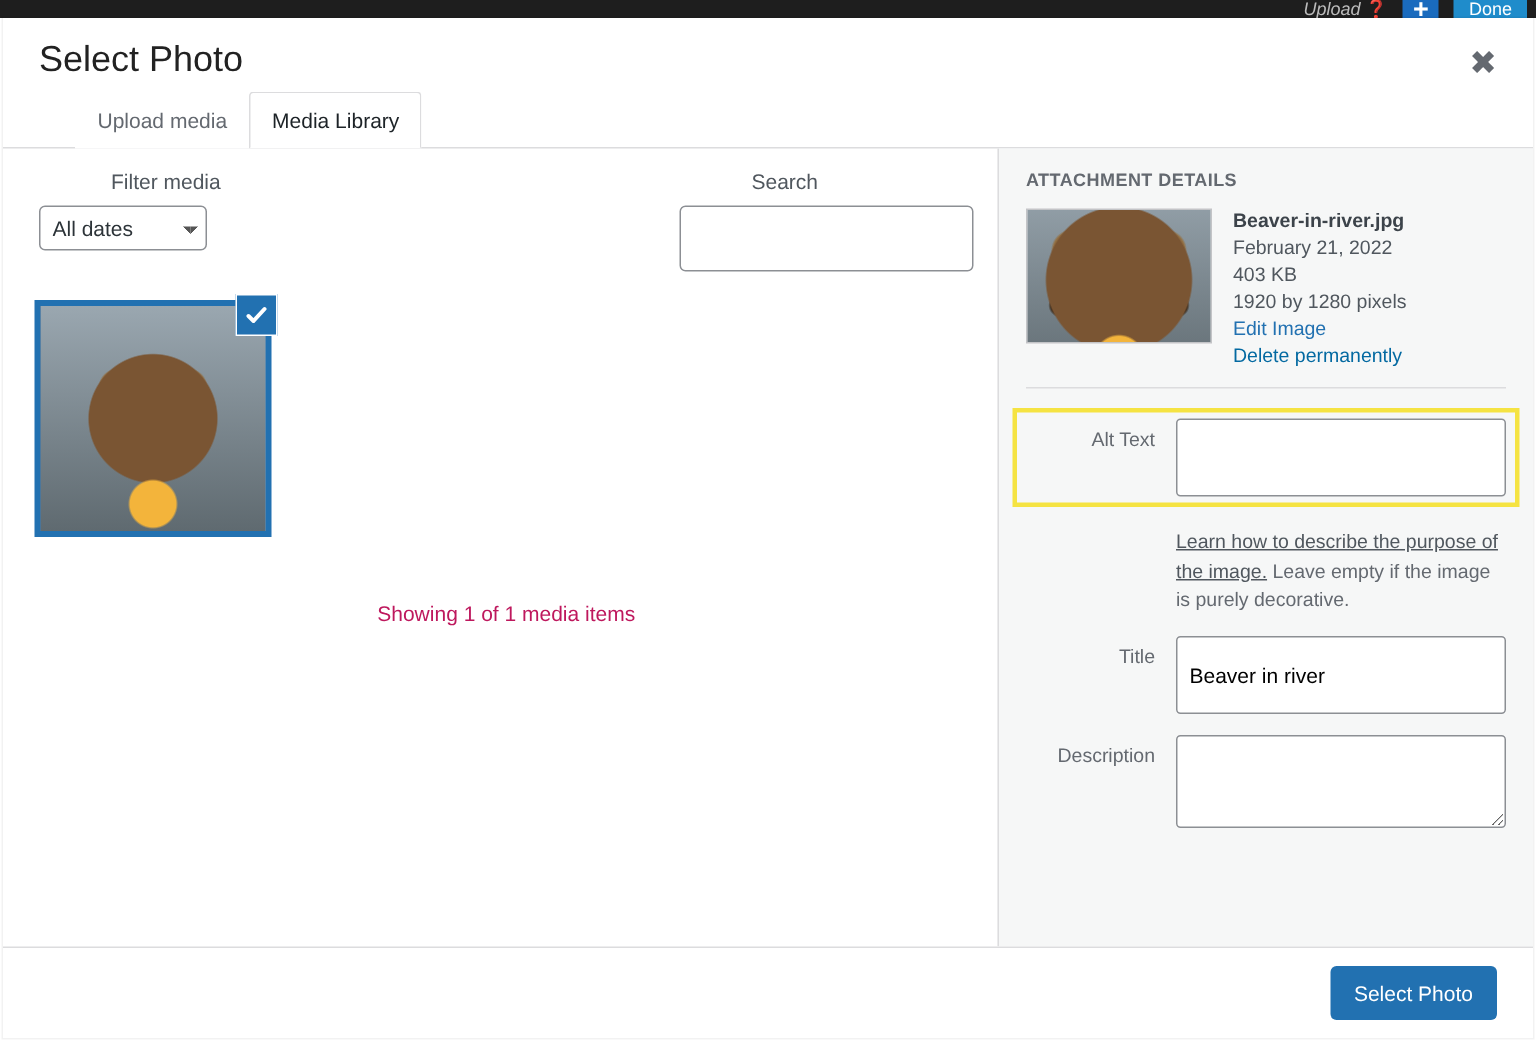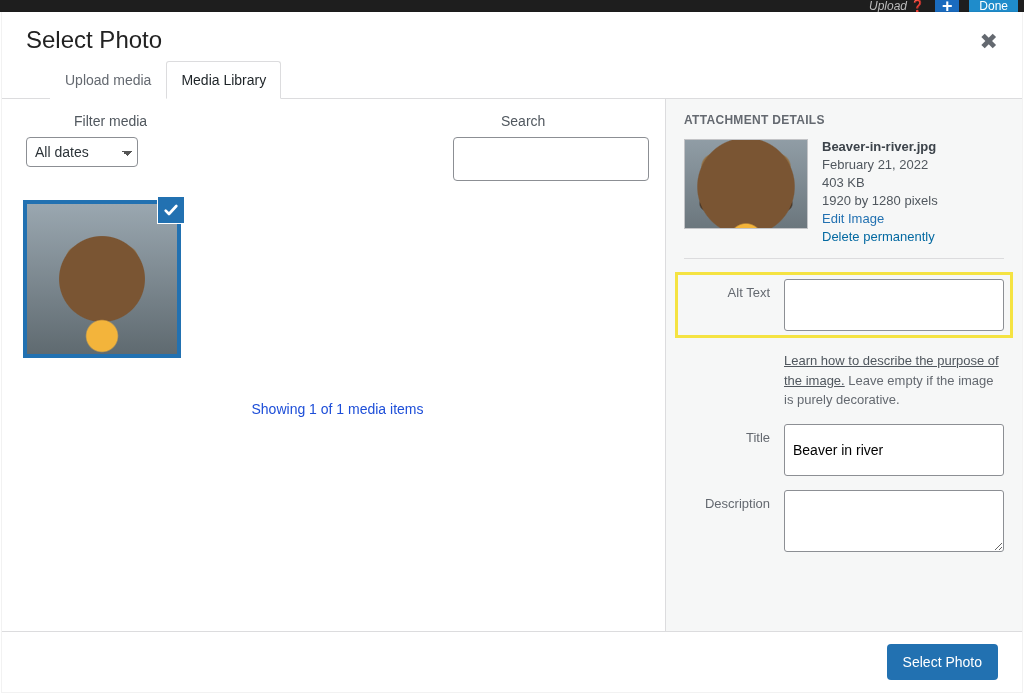--- a/index.html
+++ b/index.html
@@ -183,21 +183,21 @@
       radial-gradient(circle at 50% 50%, #7a5533 0 40%, transparent 41%),
       radial-gradient(circle at 30% 62%, #3b2a1a 0 4%, transparent 5%),
       radial-gradient(circle at 70% 62%, #3b2a1a 0 4%, transparent 5%),
       radial-gradient(circle at 34% 36%, #937043 0 8%, transparent 9%),
       radial-gradient(circle at 66% 36%, #937043 0 8%, transparent 9%),
       linear-gradient(#9aa7b0, #5f6a70);
   }
   .showing {
     margin-top: 46px;
     text-align: center;
-    color: #1d4ed8;
+    color: #be185d;
     font-size: 14px;
   }
   .right {
     width: 320px;
     border-left: 1px solid #dcdcde;
     background: #f6f7f7;
     padding: 14px 18px 10px 18px;
     overflow-y: auto;
     font-size: 13px;
   }

